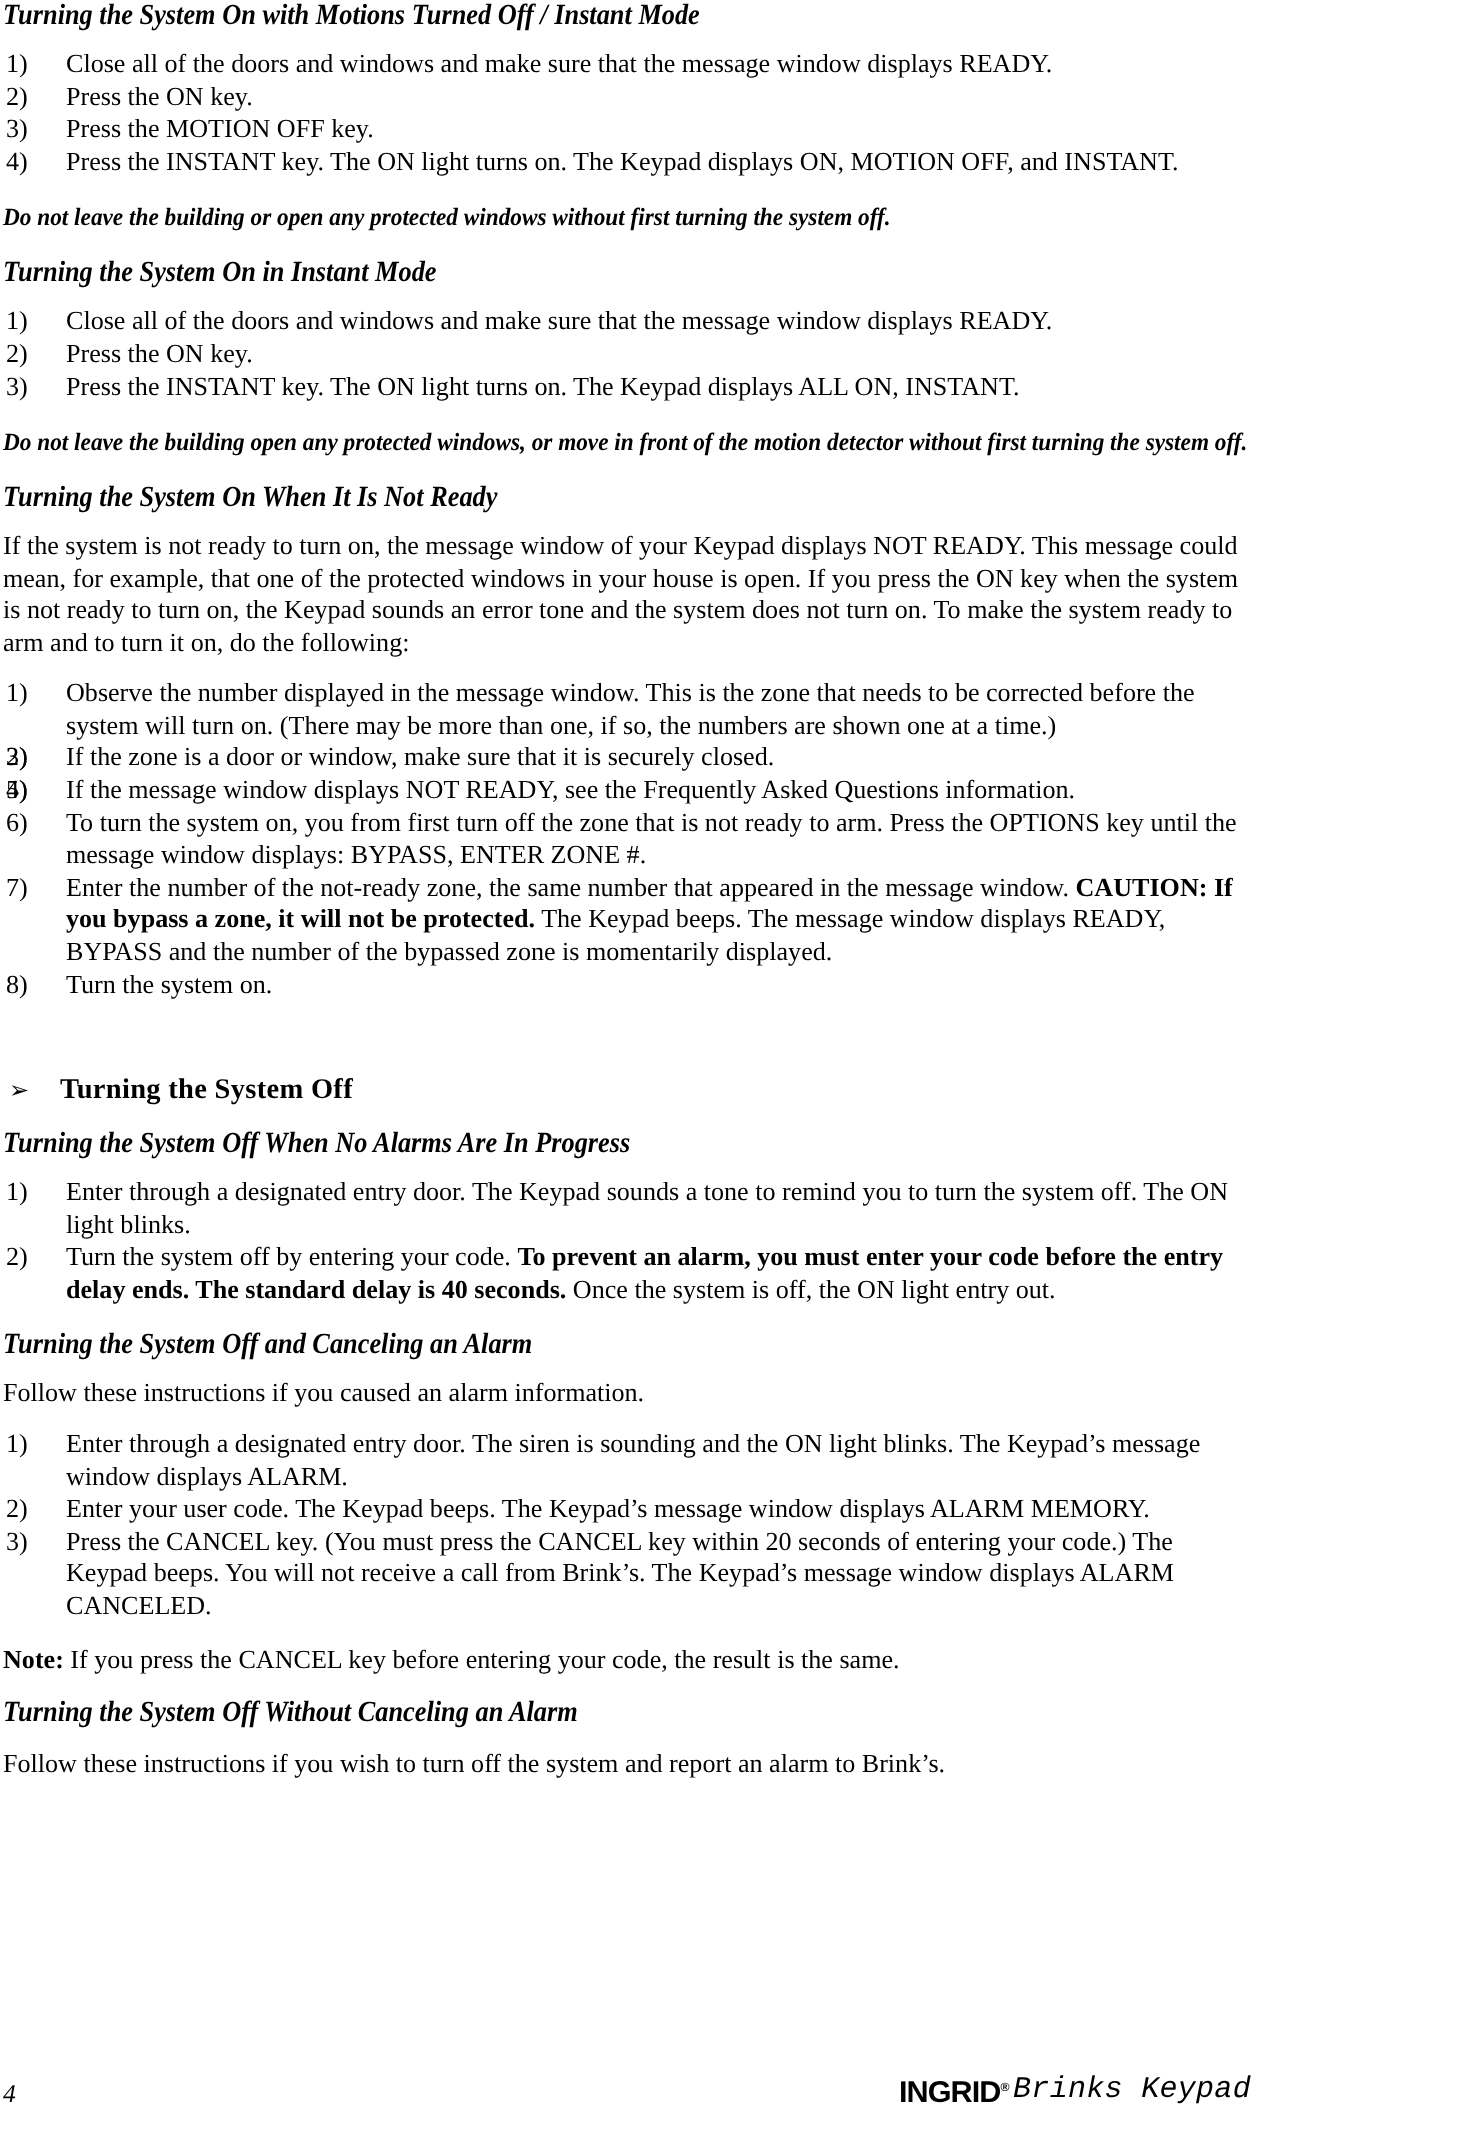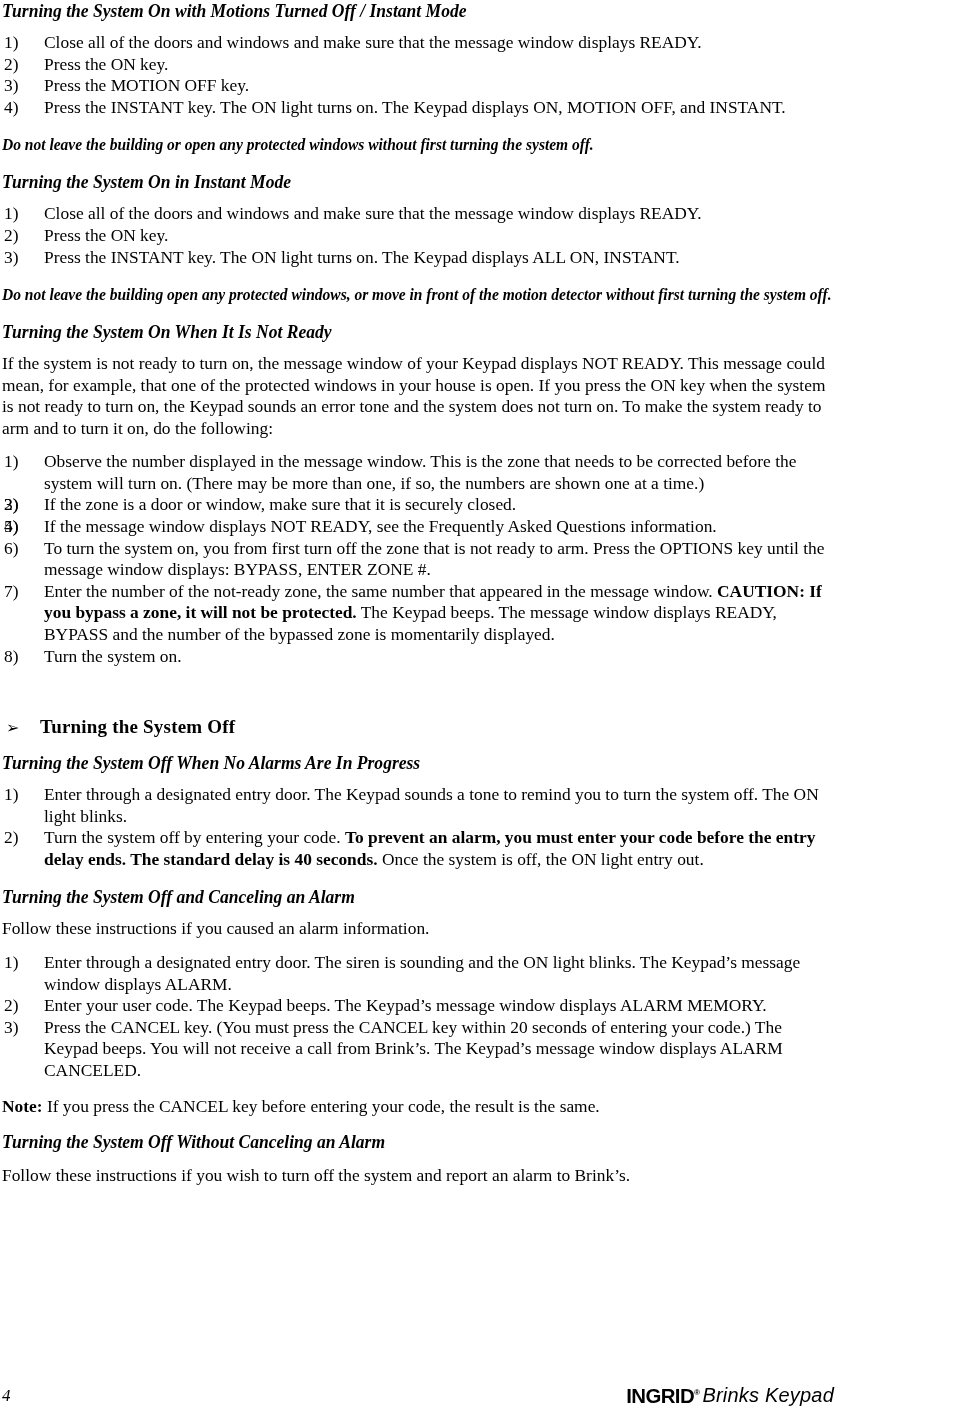--- a/index.html
+++ b/index.html
@@ -143,21 +143,21 @@
     line-height: 20px;
     position: relative;
   }
   .ingrid .tm {
     font-size: 8px;
     vertical-align: super;
     font-weight: bold;
     letter-spacing: 0;
   }
   .brinks {
-    font-family: Liberation Sans, sans-serif;
+    font-family: Liberation Mono, monospace;
     font-style: italic;
     font-size: 20px;
     line-height: 20px;
     letter-spacing: 0.2px;
   }
 </style>
 </head>
 <body>
 
 <div class="page">

